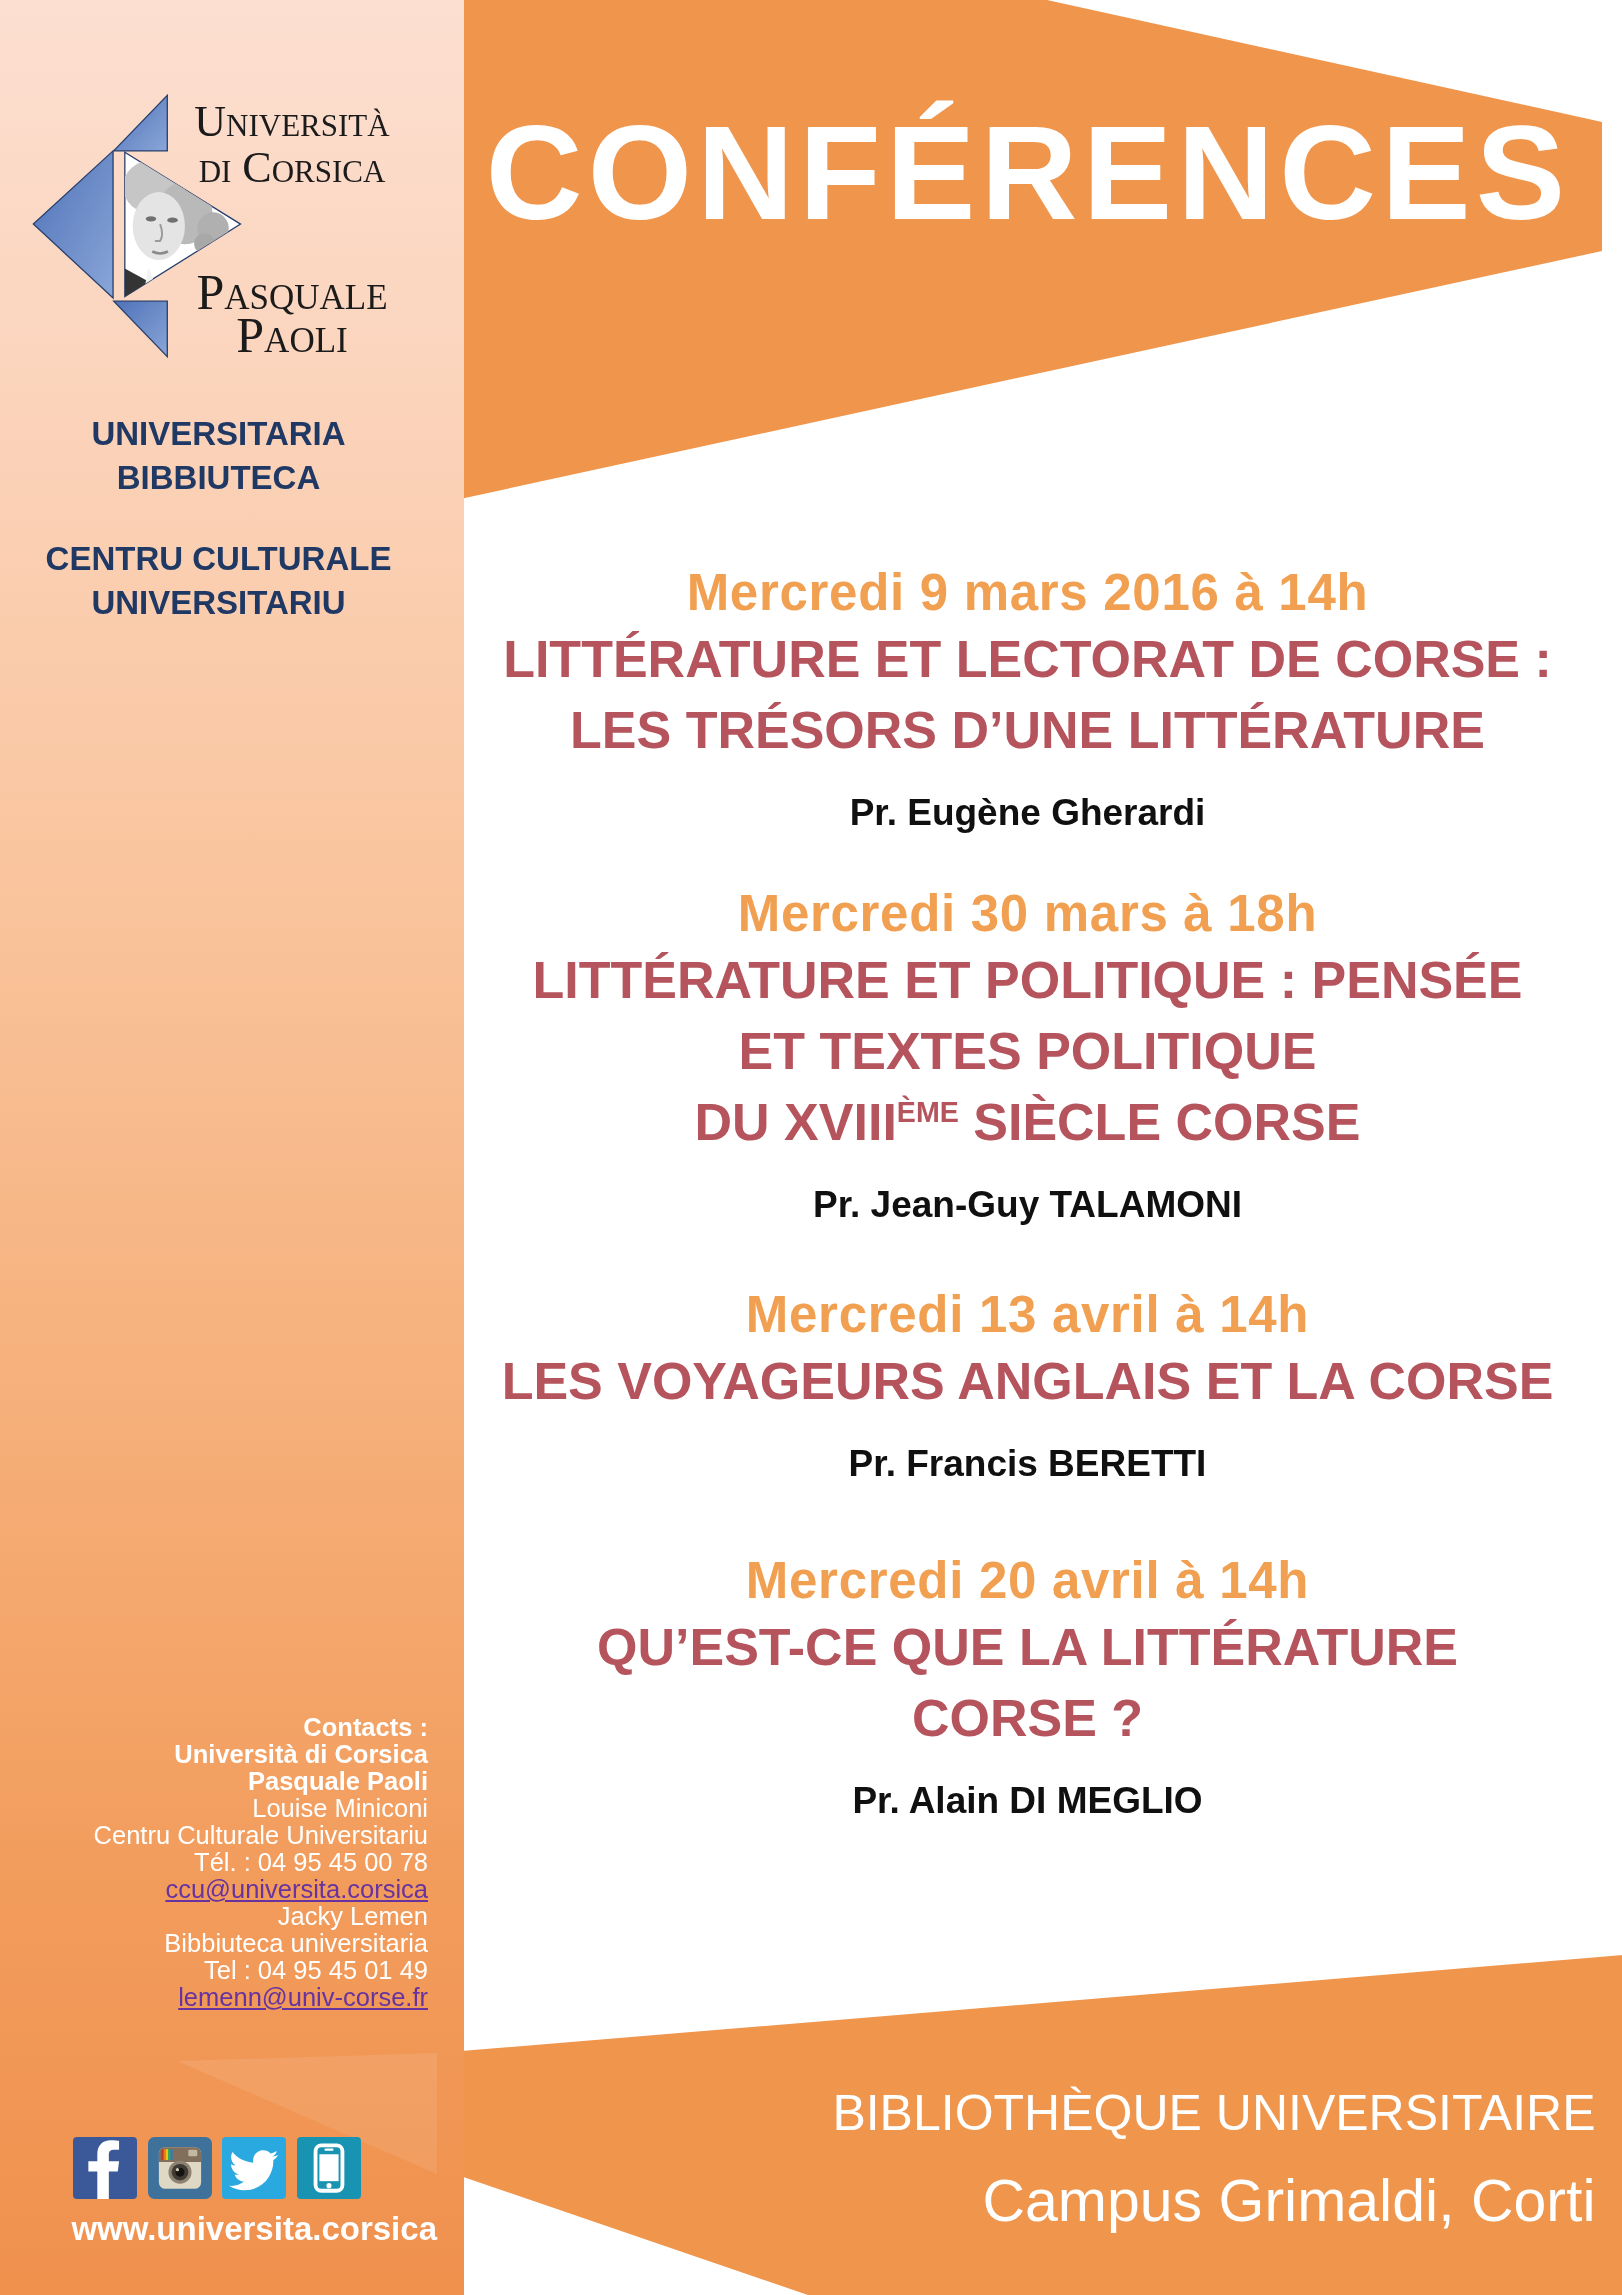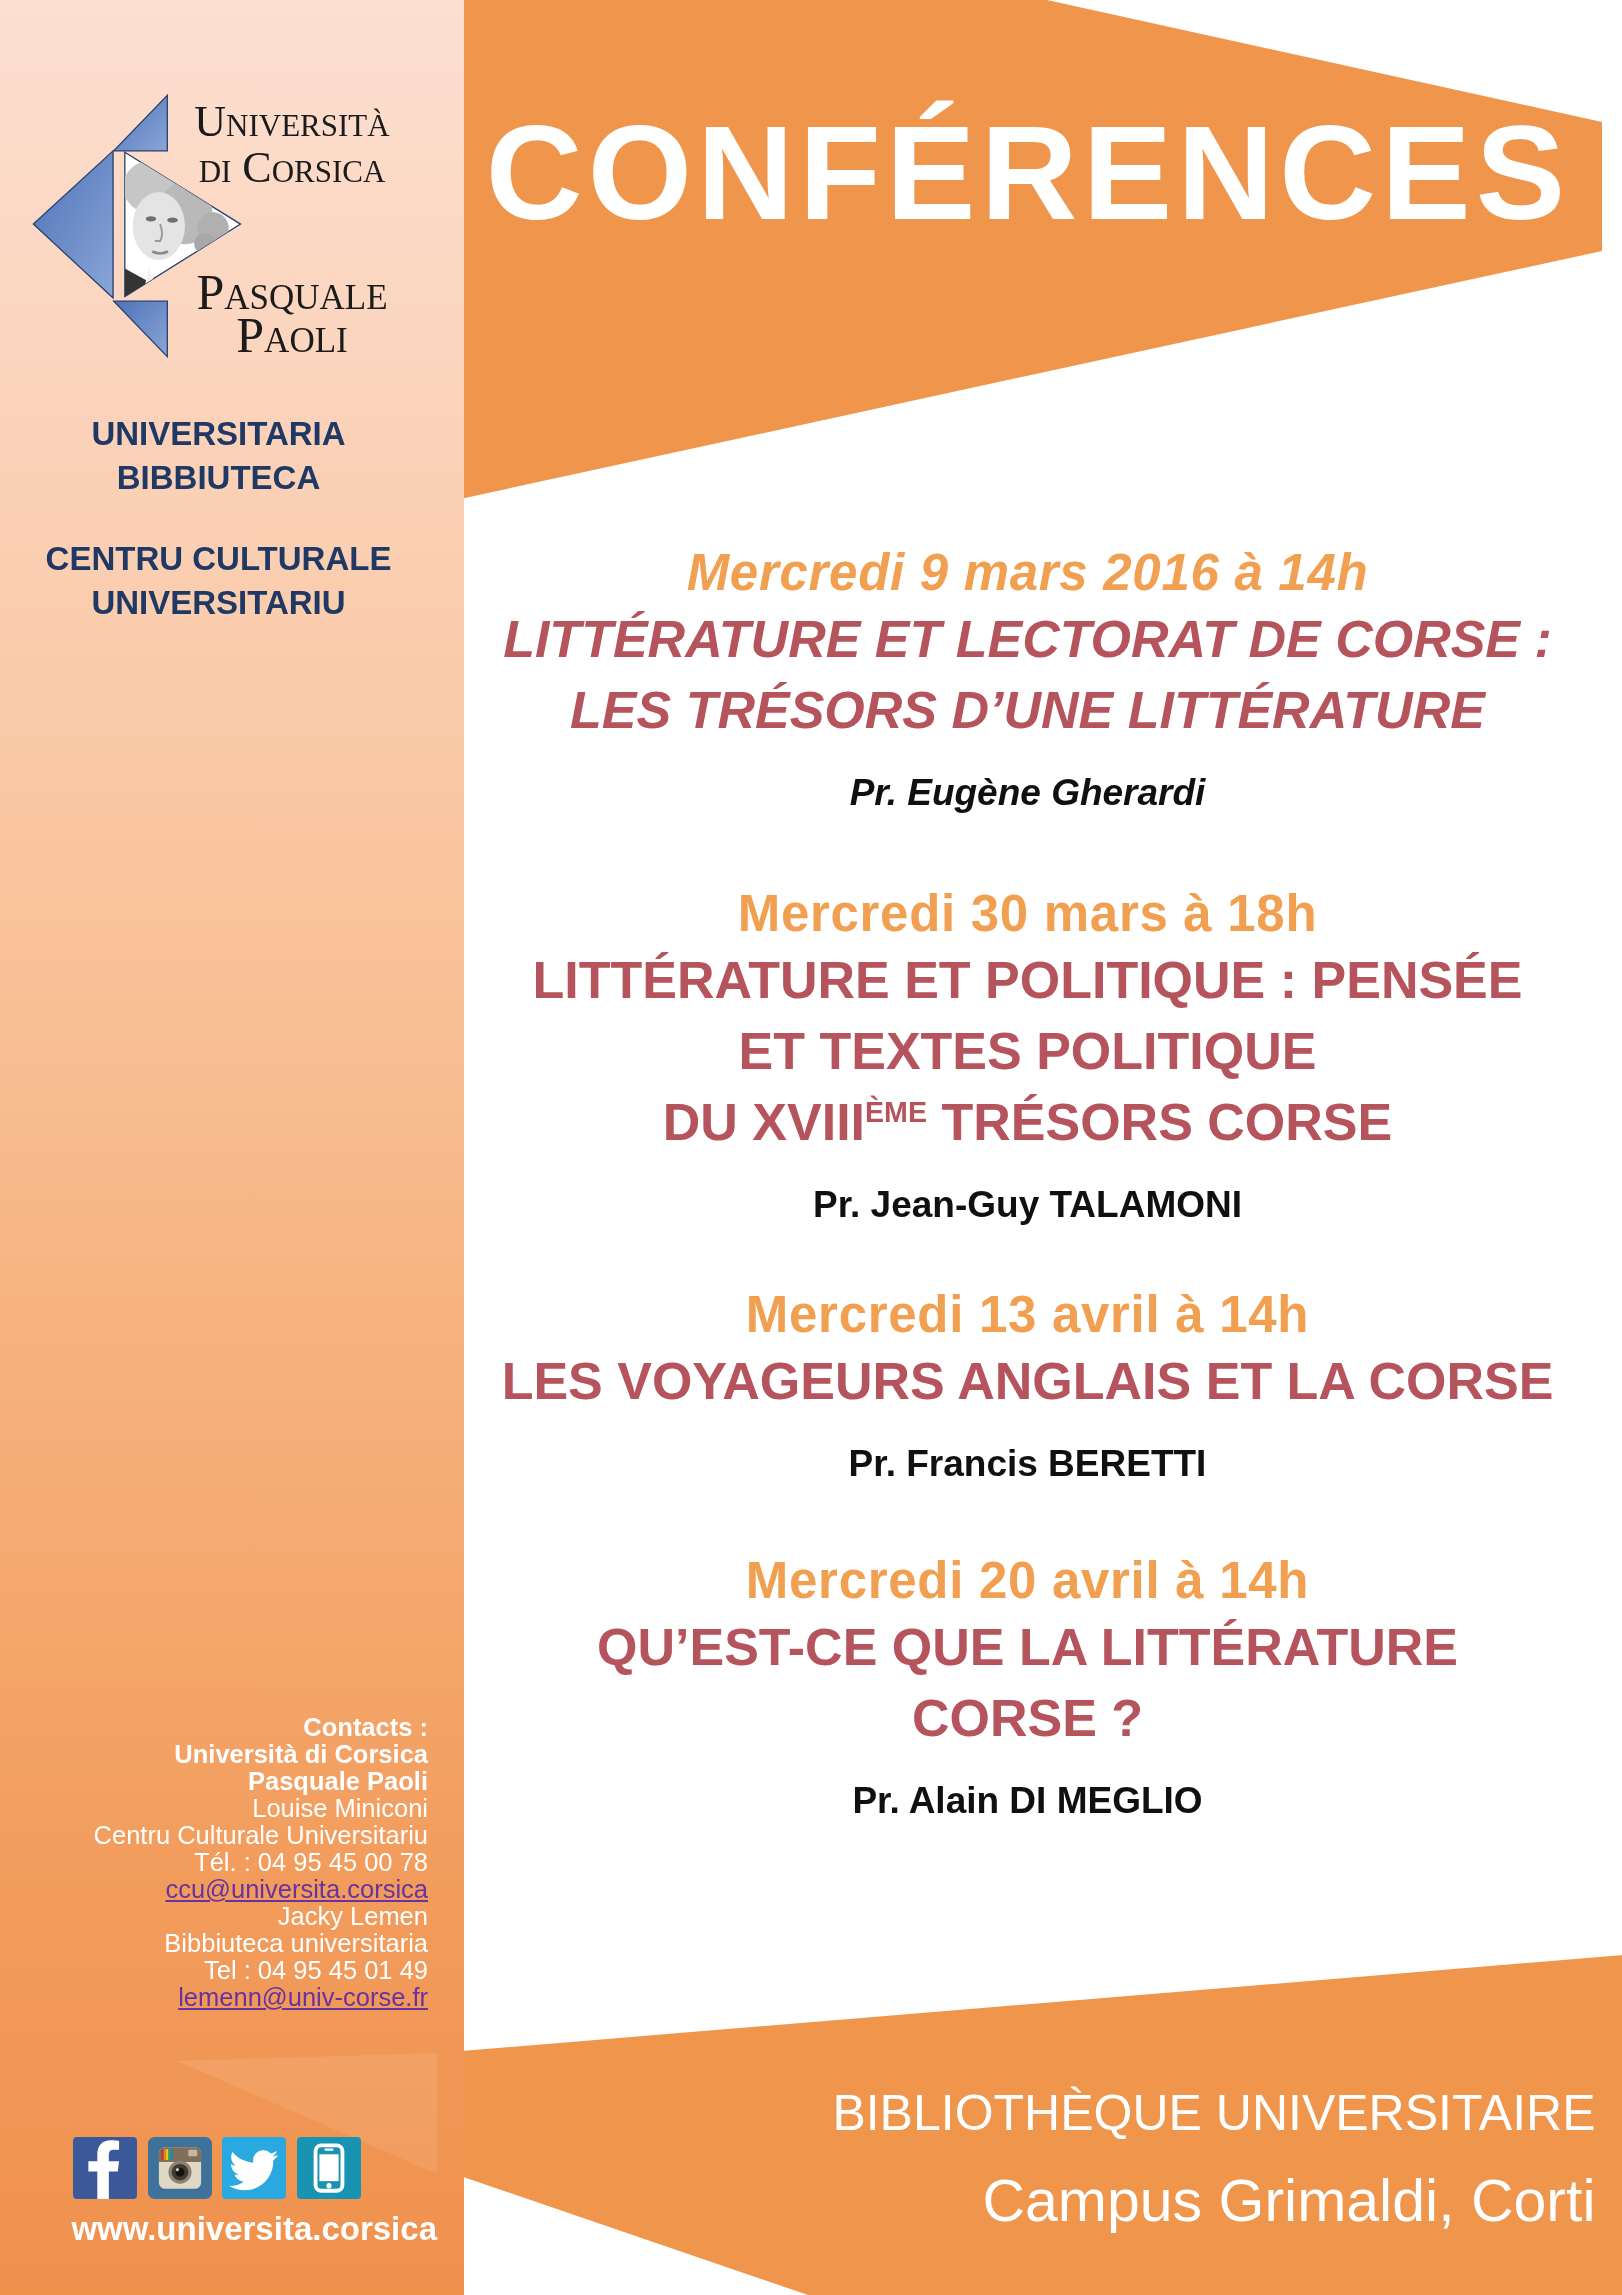--- a/index.html
+++ b/index.html
@@ -54,21 +54,21 @@
     position:absolute;left:0;top:0;width:1623px;height:523px;background:#f0954c;
     clip-path:polygon(437px 0px,1047px 0px,1602px 122px,1602px 251px,437px 504px);
   }
   .banner-title{
     position:absolute;left:452px;top:97px;width:1152px;margin:0;text-align:center;
     color:#ffffff;font-size:134px;line-height:151px;font-weight:bold;letter-spacing:5.2px;
   }
 
   
   .conf{position:absolute;left:445px;width:1165px;text-align:center;}
-  .b1{top:544px;font-style:italic;}
+  .b1{top:564px;}
   .b2{top:885px;}
   .b3{top:1286px;}
   .b4{top:1552px;}
   .date{font-size:51px;font-weight:bold;color:#f1a052;line-height:58px;letter-spacing:0.7px;}
   .ctitle{font-size:52px;font-weight:bold;color:#b5545c;line-height:67px;margin:3.9px 0 0;letter-spacing:0px;}
   .ctitle sup{font-size:0.55em;line-height:0;vertical-align:super;}
   .speaker{font-size:37px;font-weight:bold;color:#101010;line-height:46px;margin-top:26px;}
 
   
   .bottom-banner{
@@ -205,21 +205,21 @@
       <div class="date">Mercredi 9 mars 2016 à 14h</div>
       <div class="ctitle">LITTÉRATURE ET LECTORAT DE CORSE :</div>
       <div class="ctitle">LES TRÉSORS D’UNE LITTÉRATURE</div>
       <div class="speaker">Pr. Eugène Gherardi</div>
     </section>
 
     <section class="conf b2">
       <div class="date">Mercredi 30 mars à 18h</div>
       <div class="ctitle">LITTÉRATURE ET POLITIQUE : PENSÉE</div>
       <div class="ctitle">ET TEXTES POLITIQUE</div>
-      <div class="ctitle"><span>DU XVIII</span><sup>ÈME</sup><span> TRÉSORS CORSE</span></div>
+      <div class="ctitle"><span>DU XVIII</span><sup>ÈME</sup><span> SIÈCLE CORSE</span></div>
       <div class="speaker">Pr. Jean-Guy TALAMONI</div>
     </section>
 
     <section class="conf b3">
       <div class="date">Mercredi 13 avril à 14h</div>
       <div class="ctitle">LES VOYAGEURS ANGLAIS ET LA CORSE</div>
       <div class="speaker">Pr. Francis BERETTI</div>
     </section>
 
     <section class="conf b4">

